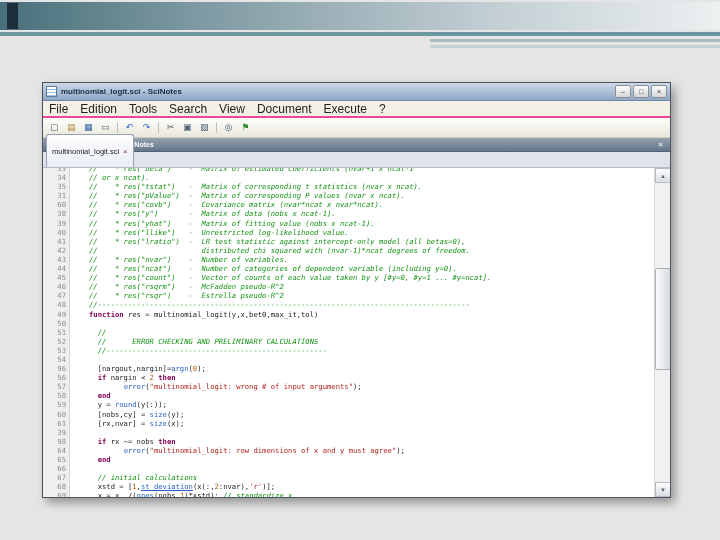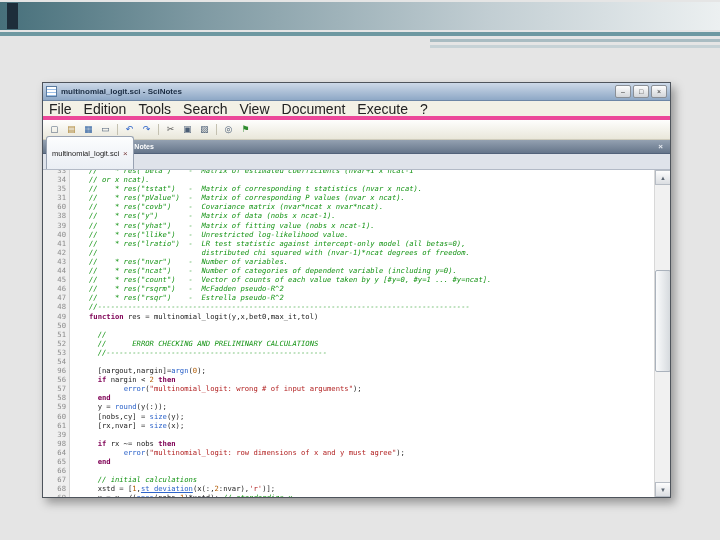--- a/index.html
+++ b/index.html
@@ -23,21 +23,21 @@
     background:linear-gradient(#cdd9e8,#8ea8c6);border-bottom:1px solid #6e87a6;}
   .title-icon{width:9px;height:9px;margin-right:4px;border:1px solid #5a7ba0;background:
     repeating-linear-gradient(#ffffff 0 2px,#9cc0e8 2px 3px);}
   .title-text{font-size:8px;font-weight:bold;color:#1a2c42;flex:1;white-space:nowrap;overflow:hidden;}
   .controls{display:flex;gap:2px;}
   .wbtn{width:14px;height:11px;display:flex;align-items:center;justify-content:center;
     font-size:7px;line-height:1;color:#333;border:1px solid #8a8f96;border-radius:2px;
     background:linear-gradient(#fdfdfd,#d2d5d9);}
 
   .menubar{height:15px;flex:0 0 15px;display:flex;align-items:center;background:#f3f1e6;
-    border-bottom:4px solid #ec4899;font-size:14px;color:#222;}
+    border-bottom:2px solid #ec4899;font-size:12px;color:#222;}
   .menu-item{padding:1px 6px;white-space:nowrap;}
 
   .toolbar{height:19px;flex:0 0 19px;display:flex;align-items:center;padding-left:3px;
     background:linear-gradient(#fefefd,#e9e7da);border-bottom:1px solid #cfccbc;}
   .tb{width:15px;height:14px;display:flex;align-items:center;justify-content:center;
     font-size:9px;line-height:1;color:#4a5d75;margin:0 1px;border-radius:2px;}
   .sep{width:1px;height:11px;background:#c4c1b1;margin:0 3px;}
 
   .dockbar{height:13px;flex:0 0 13px;display:flex;align-items:center;padding:0 5px;
     background:linear-gradient(#94a1b1,#65758a);color:#fff;font-size:7px;font-weight:bold;

